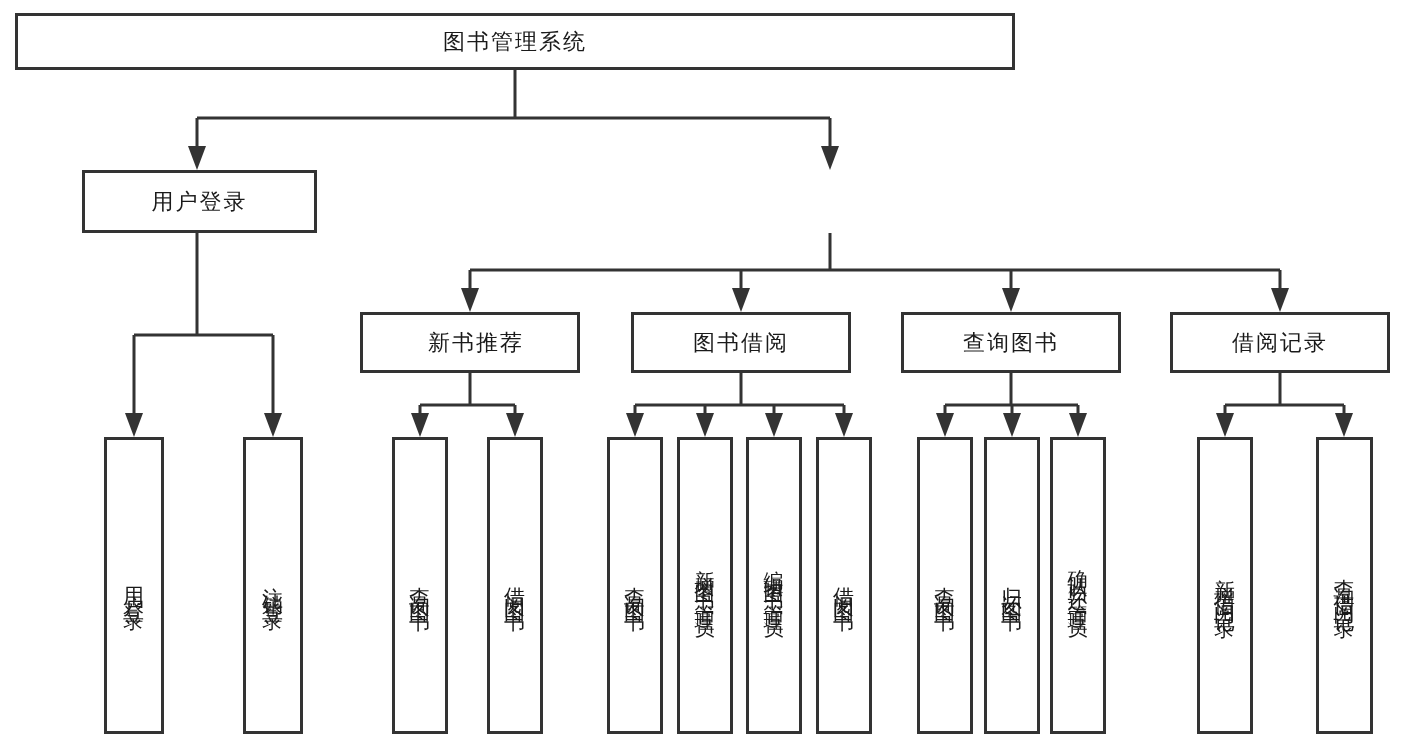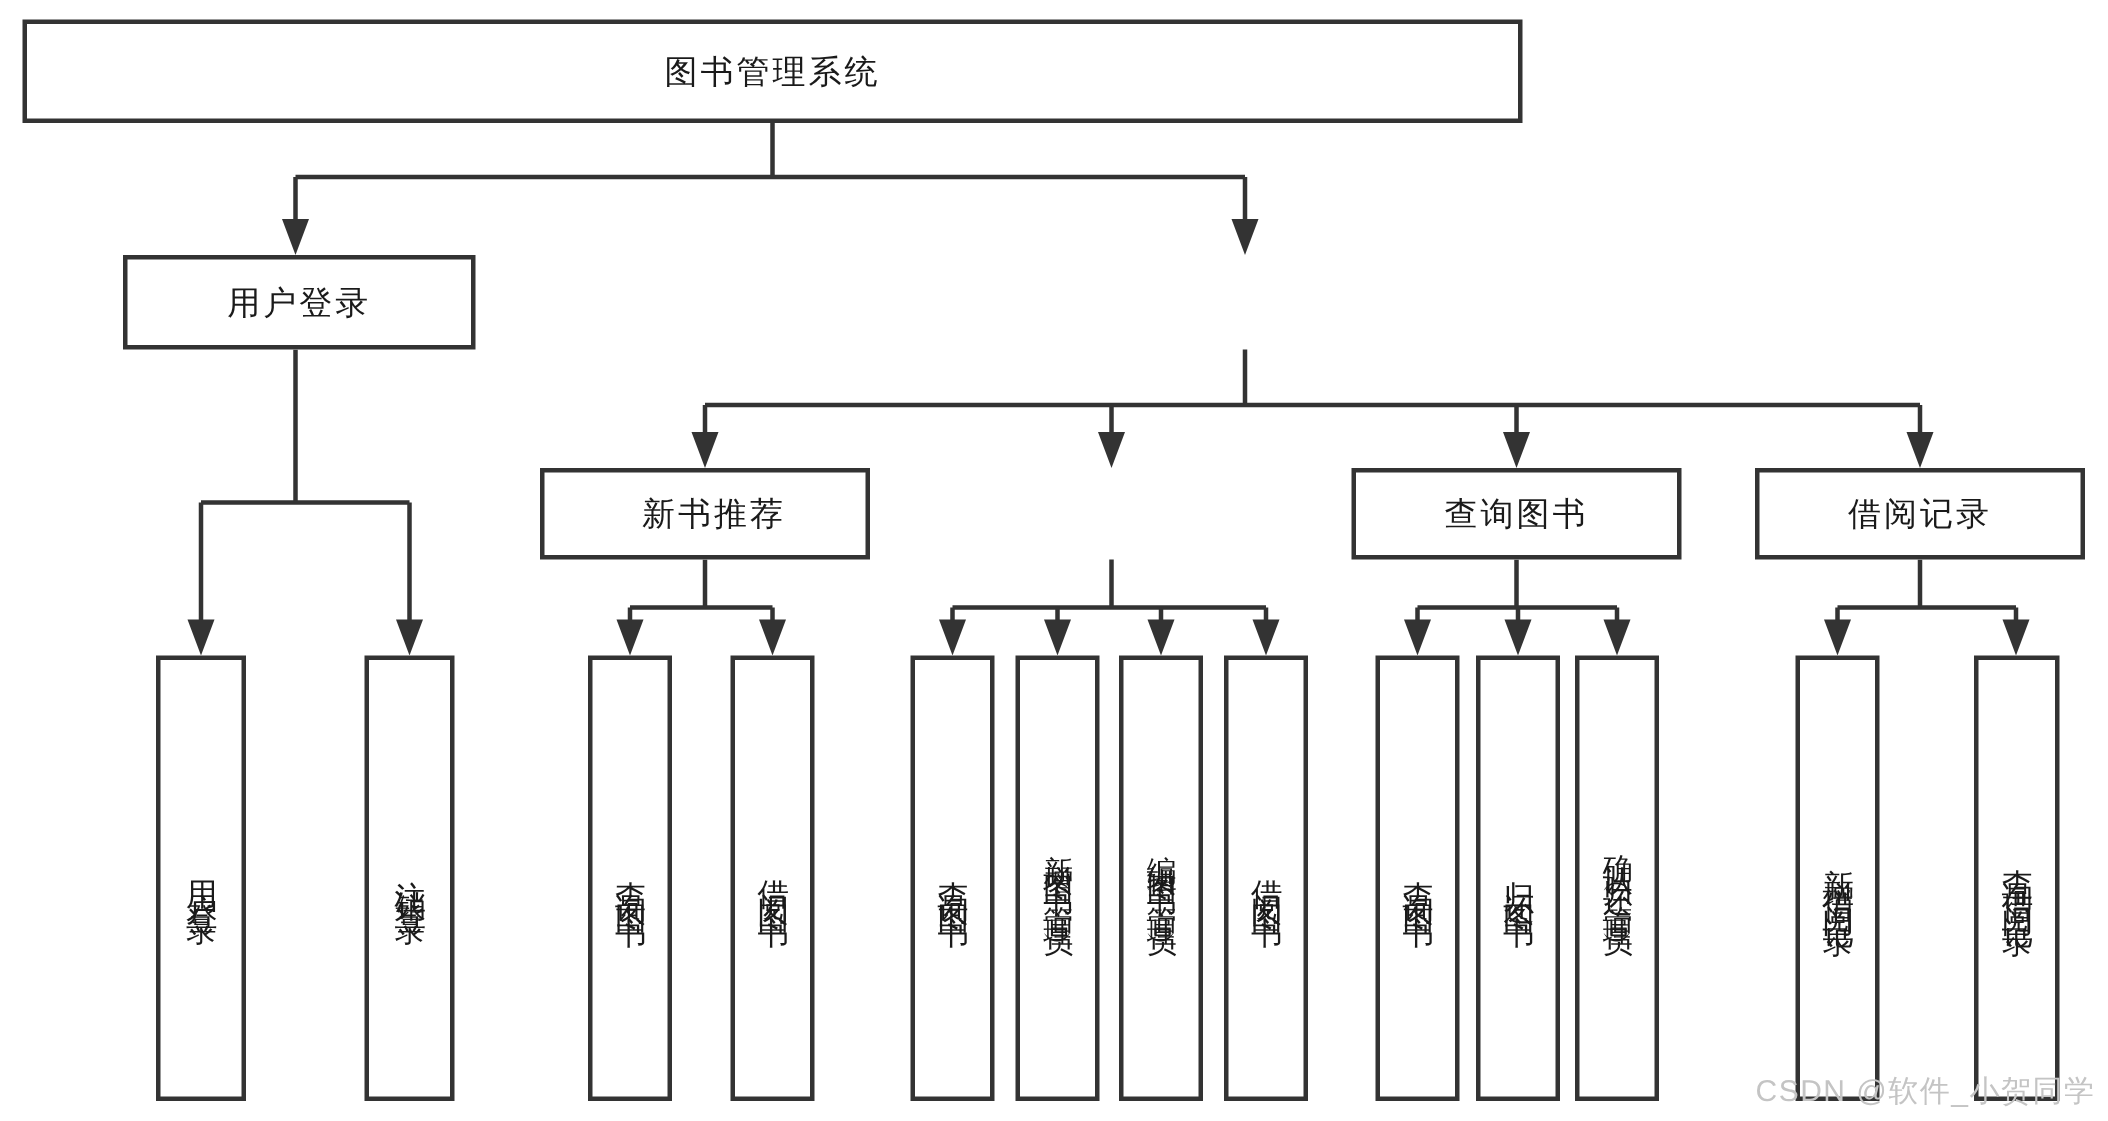--- a/index.html
+++ b/index.html
@@ -73,30 +73,33 @@
              M461 288 L479 288 L470 312 Z  M732 288 L750 288 L741 312 Z
              M1002 288 L1020 288 L1011 312 Z  M1271 288 L1289 288 L1280 312 Z
              M411 413 L429 413 L420 437 Z  M506 413 L524 413 L515 437 Z
              M626 413 L644 413 L635 437 Z  M696 413 L714 413 L705 437 Z
              M765 413 L783 413 L774 437 Z  M835 413 L853 413 L844 437 Z
              M936 413 L954 413 L945 437 Z  M1003 413 L1021 413 L1012 437 Z
              M1069 413 L1087 413 L1078 437 Z  M1216 413 L1234 413 L1225 437 Z
              M1335 413 L1353 413 L1344 437 Z" fill="#333333" stroke="none"></path>
   </svg>
 
-  <div class="hbox" style="left:15px; top:13px; width:1000px; height:69px;">
+  <div class="hbox" style="left:15px; top:13px; width:1000px; height:57px;">
     <span>图书管理系统</span>
   </div>
 
   <div class="hbox" style="left:82px; top:170px; width:235px; height:63px;">
     <span>用户登录</span>
   </div>
 
   <div class="hbox" style="left:360px; top:312px; width:220px; height:61px;padding-left:12px;">
     <span>新书推荐</span>
+  </div>
+  <div class="hbox" style="left:631px; top:312px; width:220px; height:61px;">
+    <span>图书借阅</span>
   </div>
   <div class="hbox" style="left:901px; top:312px; width:220px; height:61px;">
     <span>查询图书</span>
   </div>
   <div class="hbox" style="left:1170px; top:312px; width:220px; height:61px;">
     <span>借阅记录</span>
   </div>
 
   <div class="vbox" style="left:104px; top:437px; width:60px; height:297px;">
     <span>用户登录</span>
@@ -135,15 +138,14 @@
     <span>确认归还（管理员）</span>
   </div>
 
   <div class="vbox" style="left:1197px; top:437px; width:56px; height:297px;">
     <span>新增借阅记录</span>
   </div>
   <div class="vbox" style="left:1316px; top:437px; width:57px; height:297px;">
     <span>查询借阅记录</span>
   </div>
 
-  <div class="watermark">CSDN @软件_小贺同学</div>
 
 </div>
 
 </body></html>

